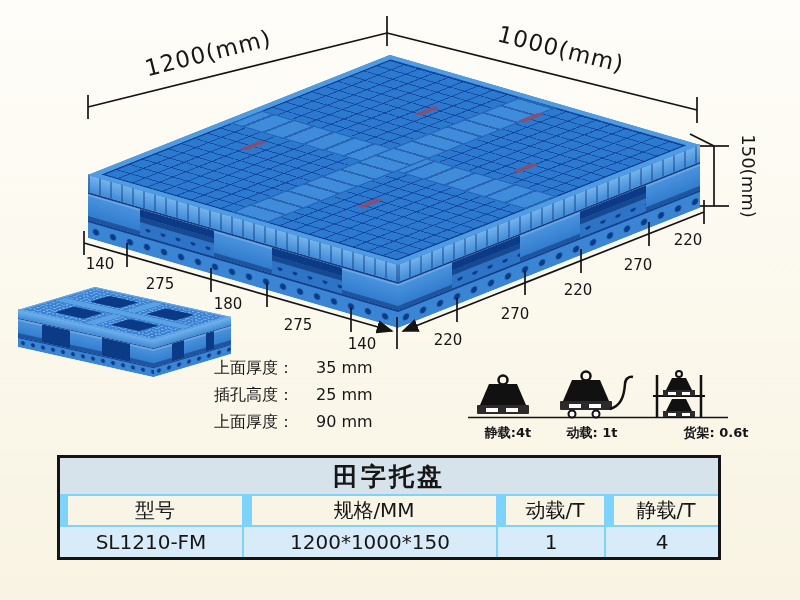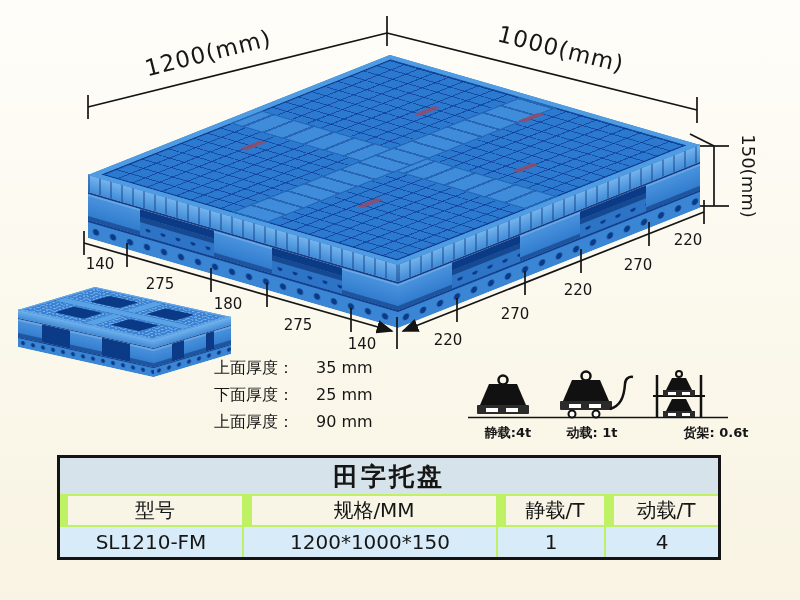--- a/index.html
+++ b/index.html
@@ -75,21 +75,21 @@
   .dim-big{font-size:23px;letter-spacing:1px;}
   .dim-150{font-size:18px;}
   .notes{position:absolute;left:214px;top:354px;z-index:6;font-size:16px;line-height:27px;}
   .note-row{white-space:nowrap;}
   .note-row .val{margin-left:22px;}
   .load-label{position:absolute;transform:translateX(-50%);white-space:nowrap;
     font-size:13px;font-weight:600;z-index:6;}
 
   
   .spec-table{position:absolute;left:57px;top:455px;width:664px;box-sizing:border-box;
-    border:3px solid #141414;background:#bef264;display:grid;
+    border:3px solid #141414;background:#7dd3fc;display:grid;
     grid-template-columns:182px 252px 106px 112px;gap:2px;z-index:8;}
   .cell{display:flex;align-items:center;justify-content:center;}
   .cell.title{grid-column:1/5;height:36px;background:#d6e3ea;font-size:25px;font-weight:bold;letter-spacing:3px;}
   .cell.head{height:29px;background:#f8f4e6;font-size:20px;margin-left:8px;}
   .cell.data{height:30px;background:#d7ecf8;font-size:20px;}
 </style>
 </head>
 <body>
 
 <div class="scene">
@@ -245,36 +245,36 @@
   <div class="dim-label" style="left:515px;top:314px">270</div>
   <div class="dim-label" style="left:578px;top:290px">220</div>
   <div class="dim-label" style="left:638px;top:265px">270</div>
   <div class="dim-label" style="left:688px;top:240px">220</div>
 
   <div class="notes">
     <div class="note-row">
       <span>上面厚度：</span><span class="val">35 mm</span>
     </div>
     <div class="note-row">
-      <span>下面厚度：</span><span class="val">25 mm</span>
+      <span>插孔高度：</span><span class="val">25 mm</span>
     </div>
     <div class="note-row">
       <span>上面厚度：</span><span class="val">90 mm</span>
     </div>
   </div>
 
   <div class="load-label" style="left:508px;top:424px">静载:4t</div>
   <div class="load-label" style="left:592px;top:424px">动载: 1t</div>
   <div class="load-label" style="left:716px;top:424px">货架: 0.6t</div>
 
   <div class="spec-table">
     <div class="cell title">田字托盘</div>
     <div class="cell head">型号</div>
     <div class="cell head">规格/MM</div>
+    <div class="cell head">动载/T</div>
     <div class="cell head">静载/T</div>
-    <div class="cell head">动载/T</div>
     <div class="cell data">SL1210-FM</div>
     <div class="cell data">1200*1000*150</div>
     <div class="cell data">1</div>
     <div class="cell data">4</div>
   </div>
 
 </div>
 
 </body></html>

